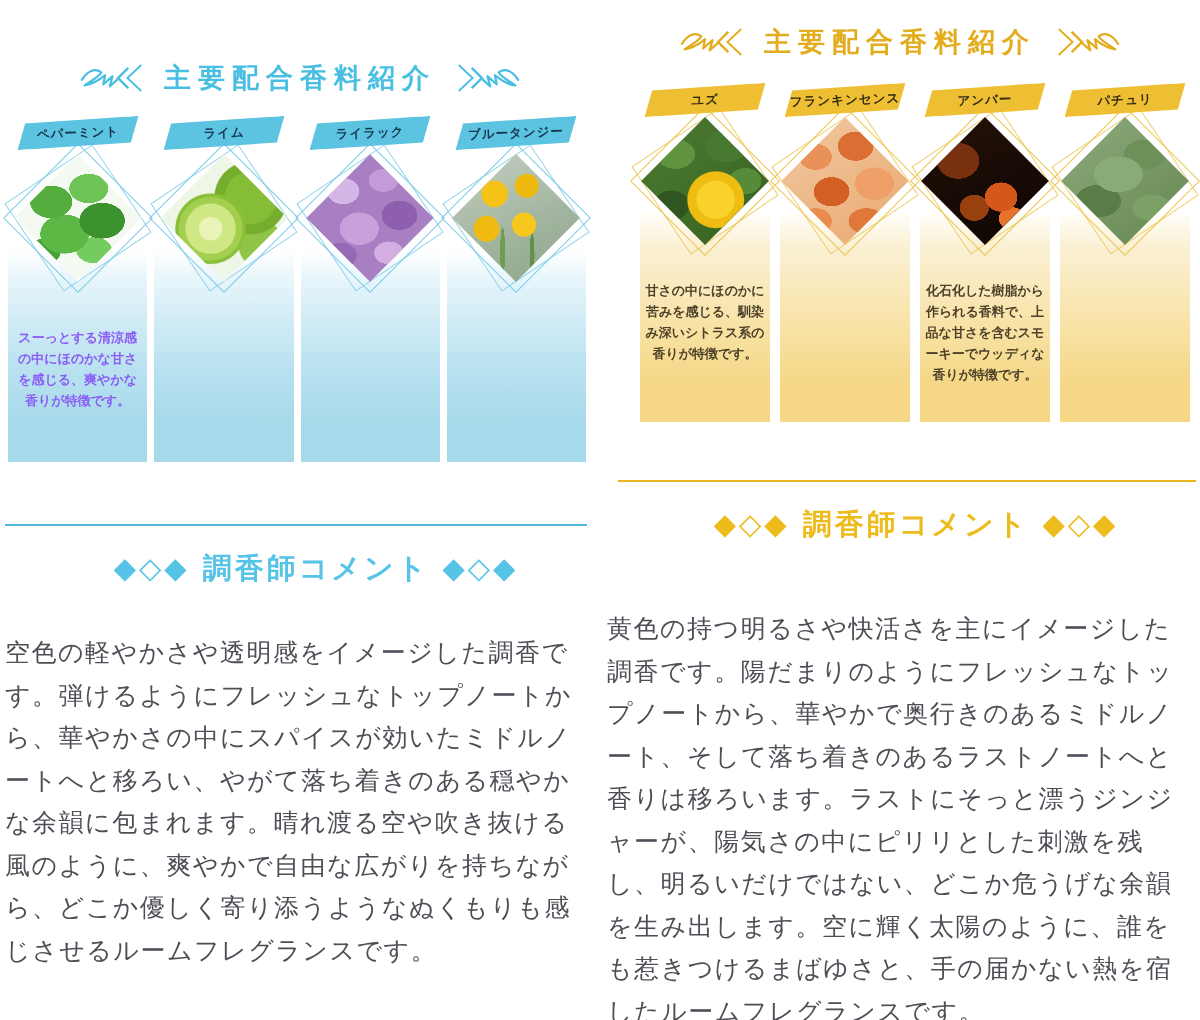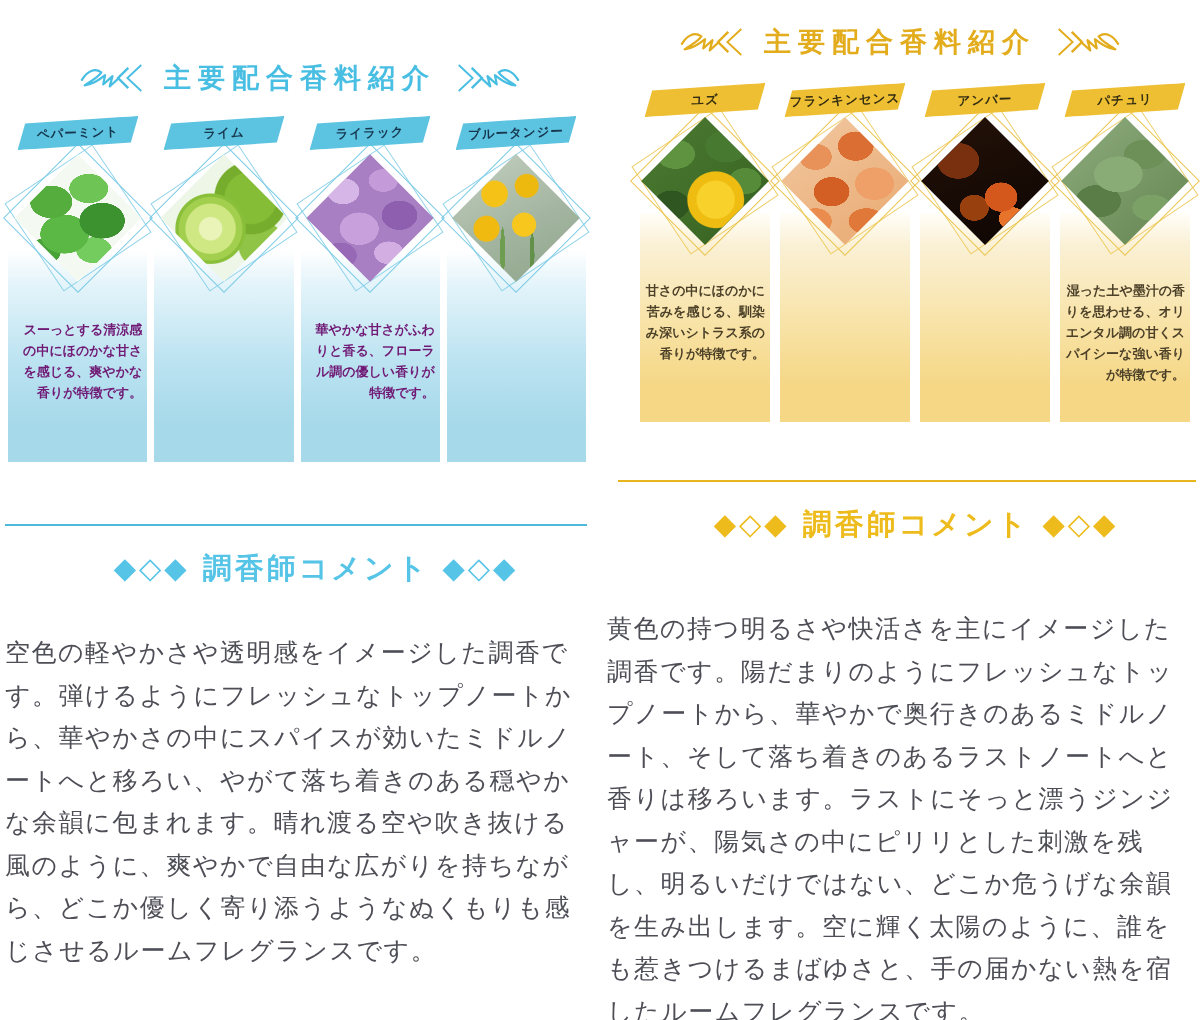--- a/index.html
+++ b/index.html
@@ -34,22 +34,22 @@
 
   .diamond-wrap{position:absolute;top:38px;left:50%;transform:translateX(-50%);width:124px;height:124px;z-index:2;}
   .col-right .diamond-wrap{top:34px;}
   .diamond-outline{position:absolute;inset:9px;transform:rotate(45deg);border:1.5px solid;}
   .diamond-outline.tilt{transform:rotate(56deg);border-width:1px;opacity:.85;}
   .col-left  .diamond-outline{border-color:#7ccbe6;}
   .col-right .diamond-outline{border-color:#ecc54e;}
   .diamond-img{position:absolute;inset:17px;transform:rotate(45deg);overflow:hidden;z-index:2;}
   .diamond-img .photo{position:absolute;inset:-22px;transform:rotate(-45deg);}
 
-  .card-desc{position:absolute;z-index:3;left:5px;right:5px;text-align:right;font-size:13px;line-height:1.62;font-weight:bold;}
-  .col-left  .card-desc{top:188px;color:#701a75;}
+  .card-desc{position:absolute;z-index:3;left:5px;right:5px;text-align:center;font-size:13px;line-height:1.62;font-weight:bold;}
+  .col-left  .card-desc{top:196px;color:#8b5cf6;}
   .col-right .card-desc{top:182px;color:#4c4128;}
 
   
   .divider{position:absolute;height:2px;z-index:1;}
   .col-left  .divider{top:524px;left:5px;right:13px;background:#4fb9da;}
   .col-right .divider{top:480px;left:18px;right:4px;background:#e8b51e;}
   .comment-title{position:absolute;left:16px;width:100%;text-align:center;font-weight:bold;font-size:29px;letter-spacing:3px;}
   .col-left  .comment-title{top:549px;color:#56c4e7;}
   .col-right .comment-title{top:505px;color:#eebb1c;}
   .comment-text{position:absolute;font-size:25px;line-height:1.7;letter-spacing:1.5px;color:#4e4e57;text-align:left;}
@@ -166,21 +166,20 @@
         <div class="card-label">
             <span>ライラック</span>
           </div>
         <div class="diamond-wrap">
           <div class="diamond-outline tilt"></div>
           <div class="diamond-outline"></div>
           <div class="diamond-img">
               <div class="photo photo-lilac"></div>
             </div>
         </div>
-        <p class="card-desc">華やかな甘さがふわりと香る、フローラル調の優しい香りが特徴です。</p>
       </div>
       <div class="card">
         <div class="card-body"></div>
         <div class="card-label">
             <span>ブルータンジー</span>
           </div>
         <div class="diamond-wrap">
           <div class="diamond-outline tilt"></div>
           <div class="diamond-outline"></div>
           <div class="diamond-img">
@@ -244,34 +243,34 @@
         <div class="card-label">
             <span>アンバー</span>
           </div>
         <div class="diamond-wrap">
           <div class="diamond-outline tilt"></div>
           <div class="diamond-outline"></div>
           <div class="diamond-img">
               <div class="photo photo-amber"></div>
             </div>
         </div>
+        <p class="card-desc">化石化した樹脂から作られる香料で、上品な甘さを含むスモーキーでウッディな香りが特徴です。</p>
       </div>
       <div class="card">
         <div class="card-body"></div>
         <div class="card-label">
             <span>パチュリ</span>
           </div>
         <div class="diamond-wrap">
           <div class="diamond-outline tilt"></div>
           <div class="diamond-outline"></div>
           <div class="diamond-img">
               <div class="photo photo-patchouli"></div>
             </div>
         </div>
-        <p class="card-desc">湿った土や墨汁の香りを思わせる、オリエンタル調の甘くスパイシーな強い香りが特徴です。</p>
       </div>
     </div>
 
     <div class="divider"></div>
     <div class="comment-title">◆◇◆ 調香師コメント ◆◇◆</div>
     <p class="comment-text">黄色の持つ明るさや快活さを主にイメージした調香です。陽だまりのようにフレッシュなトップノートから、華やかで奥行きのあるミドルノート、そして落ち着きのあるラストノートへと香りは移ろいます。ラストにそっと漂うジンジャーが、陽気さの中にピリリとした刺激を残し、明るいだけではない、どこか危うげな余韻を生み出します。空に輝く太陽のように、誰をも惹きつけるまばゆさと、手の届かない熱を宿したルームフレグランスです。</p>
   </div>
 
 </div>
 

